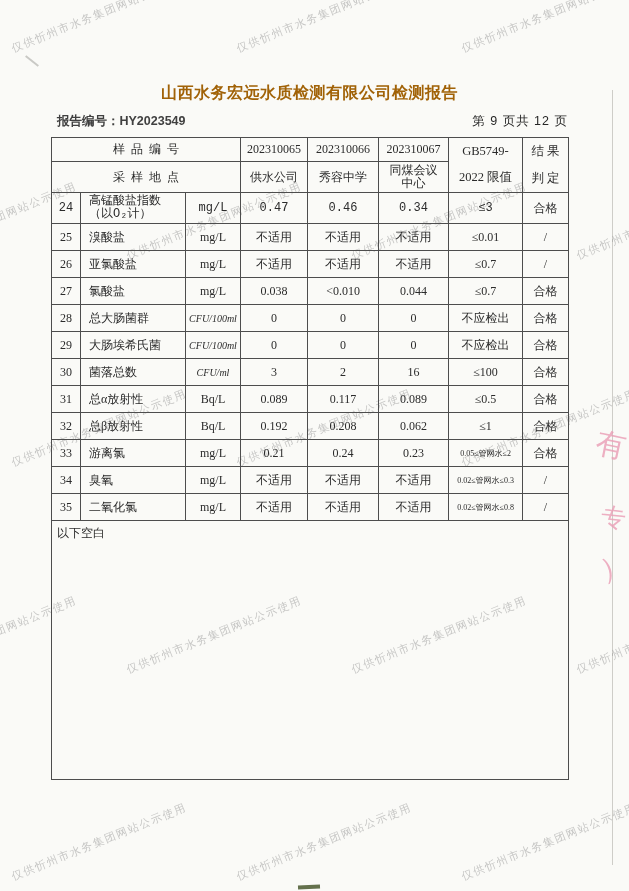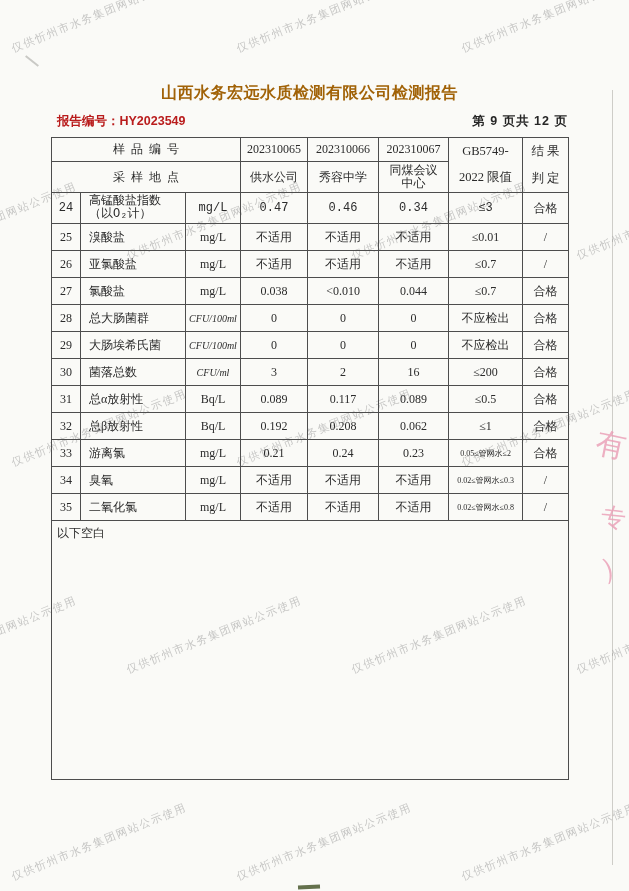--- a/index.html
+++ b/index.html
@@ -20,26 +20,26 @@
   }
   
   .doc-title{
     position:absolute;left:51px;top:83px;width:517px;z-index:3;
     text-align:center;font-family:"Liberation Sans","DejaVu Sans",sans-serif;
     font-weight:bold;font-size:16px;letter-spacing:0.5px;color:#a16207;
   }
   .report-no{
     position:absolute;left:57px;top:113px;z-index:3;
     font-family:"Liberation Sans","DejaVu Sans",sans-serif;
-    font-weight:bold;font-size:12.5px;color:#b91c1c;
+    font-weight:bold;font-size:12.5px;color:#404040;
   }
   .page-indicator{
     position:absolute;right:61px;top:113px;z-index:3;
     font-family:"Liberation Sans","DejaVu Sans",sans-serif;
-    font-weight:bold;font-size:12.5px;color:#262626;letter-spacing:1px;
+    font-weight:normal;font-size:12.5px;color:#262626;letter-spacing:1px;
   }
   
   table.report{
     position:absolute;left:51px;top:137px;width:517px;z-index:2;
     border-collapse:collapse;table-layout:fixed;
     background:transparent;
   }
   table.report td{
     border:1px solid #4d4d4d;text-align:center;vertical-align:middle;
     font-size:12px;padding:0;overflow:hidden;color:#2b2b2b;
@@ -210,21 +210,21 @@
         <td class="c-limit">不应检出</td>
         <td class="c-res">合格</td>
       </tr>
       <tr class="data-row">
         <td class="c-num">30</td>
         <td class="c-name">菌落总数</td>
         <td class="c-unit small">CFU/ml</td>
         <td class="c-val">3</td>
         <td class="c-val">2</td>
         <td class="c-val">16</td>
-        <td class="c-limit">≤200</td>
+        <td class="c-limit">≤100</td>
         <td class="c-res">合格</td>
       </tr>
       <tr class="data-row">
         <td class="c-num">31</td>
         <td class="c-name">总α放射性</td>
         <td class="c-unit">Bq/L</td>
         <td class="c-val">0.089</td>
         <td class="c-val">0.117</td>
         <td class="c-val">0.089</td>
         <td class="c-limit">≤0.5</td>

